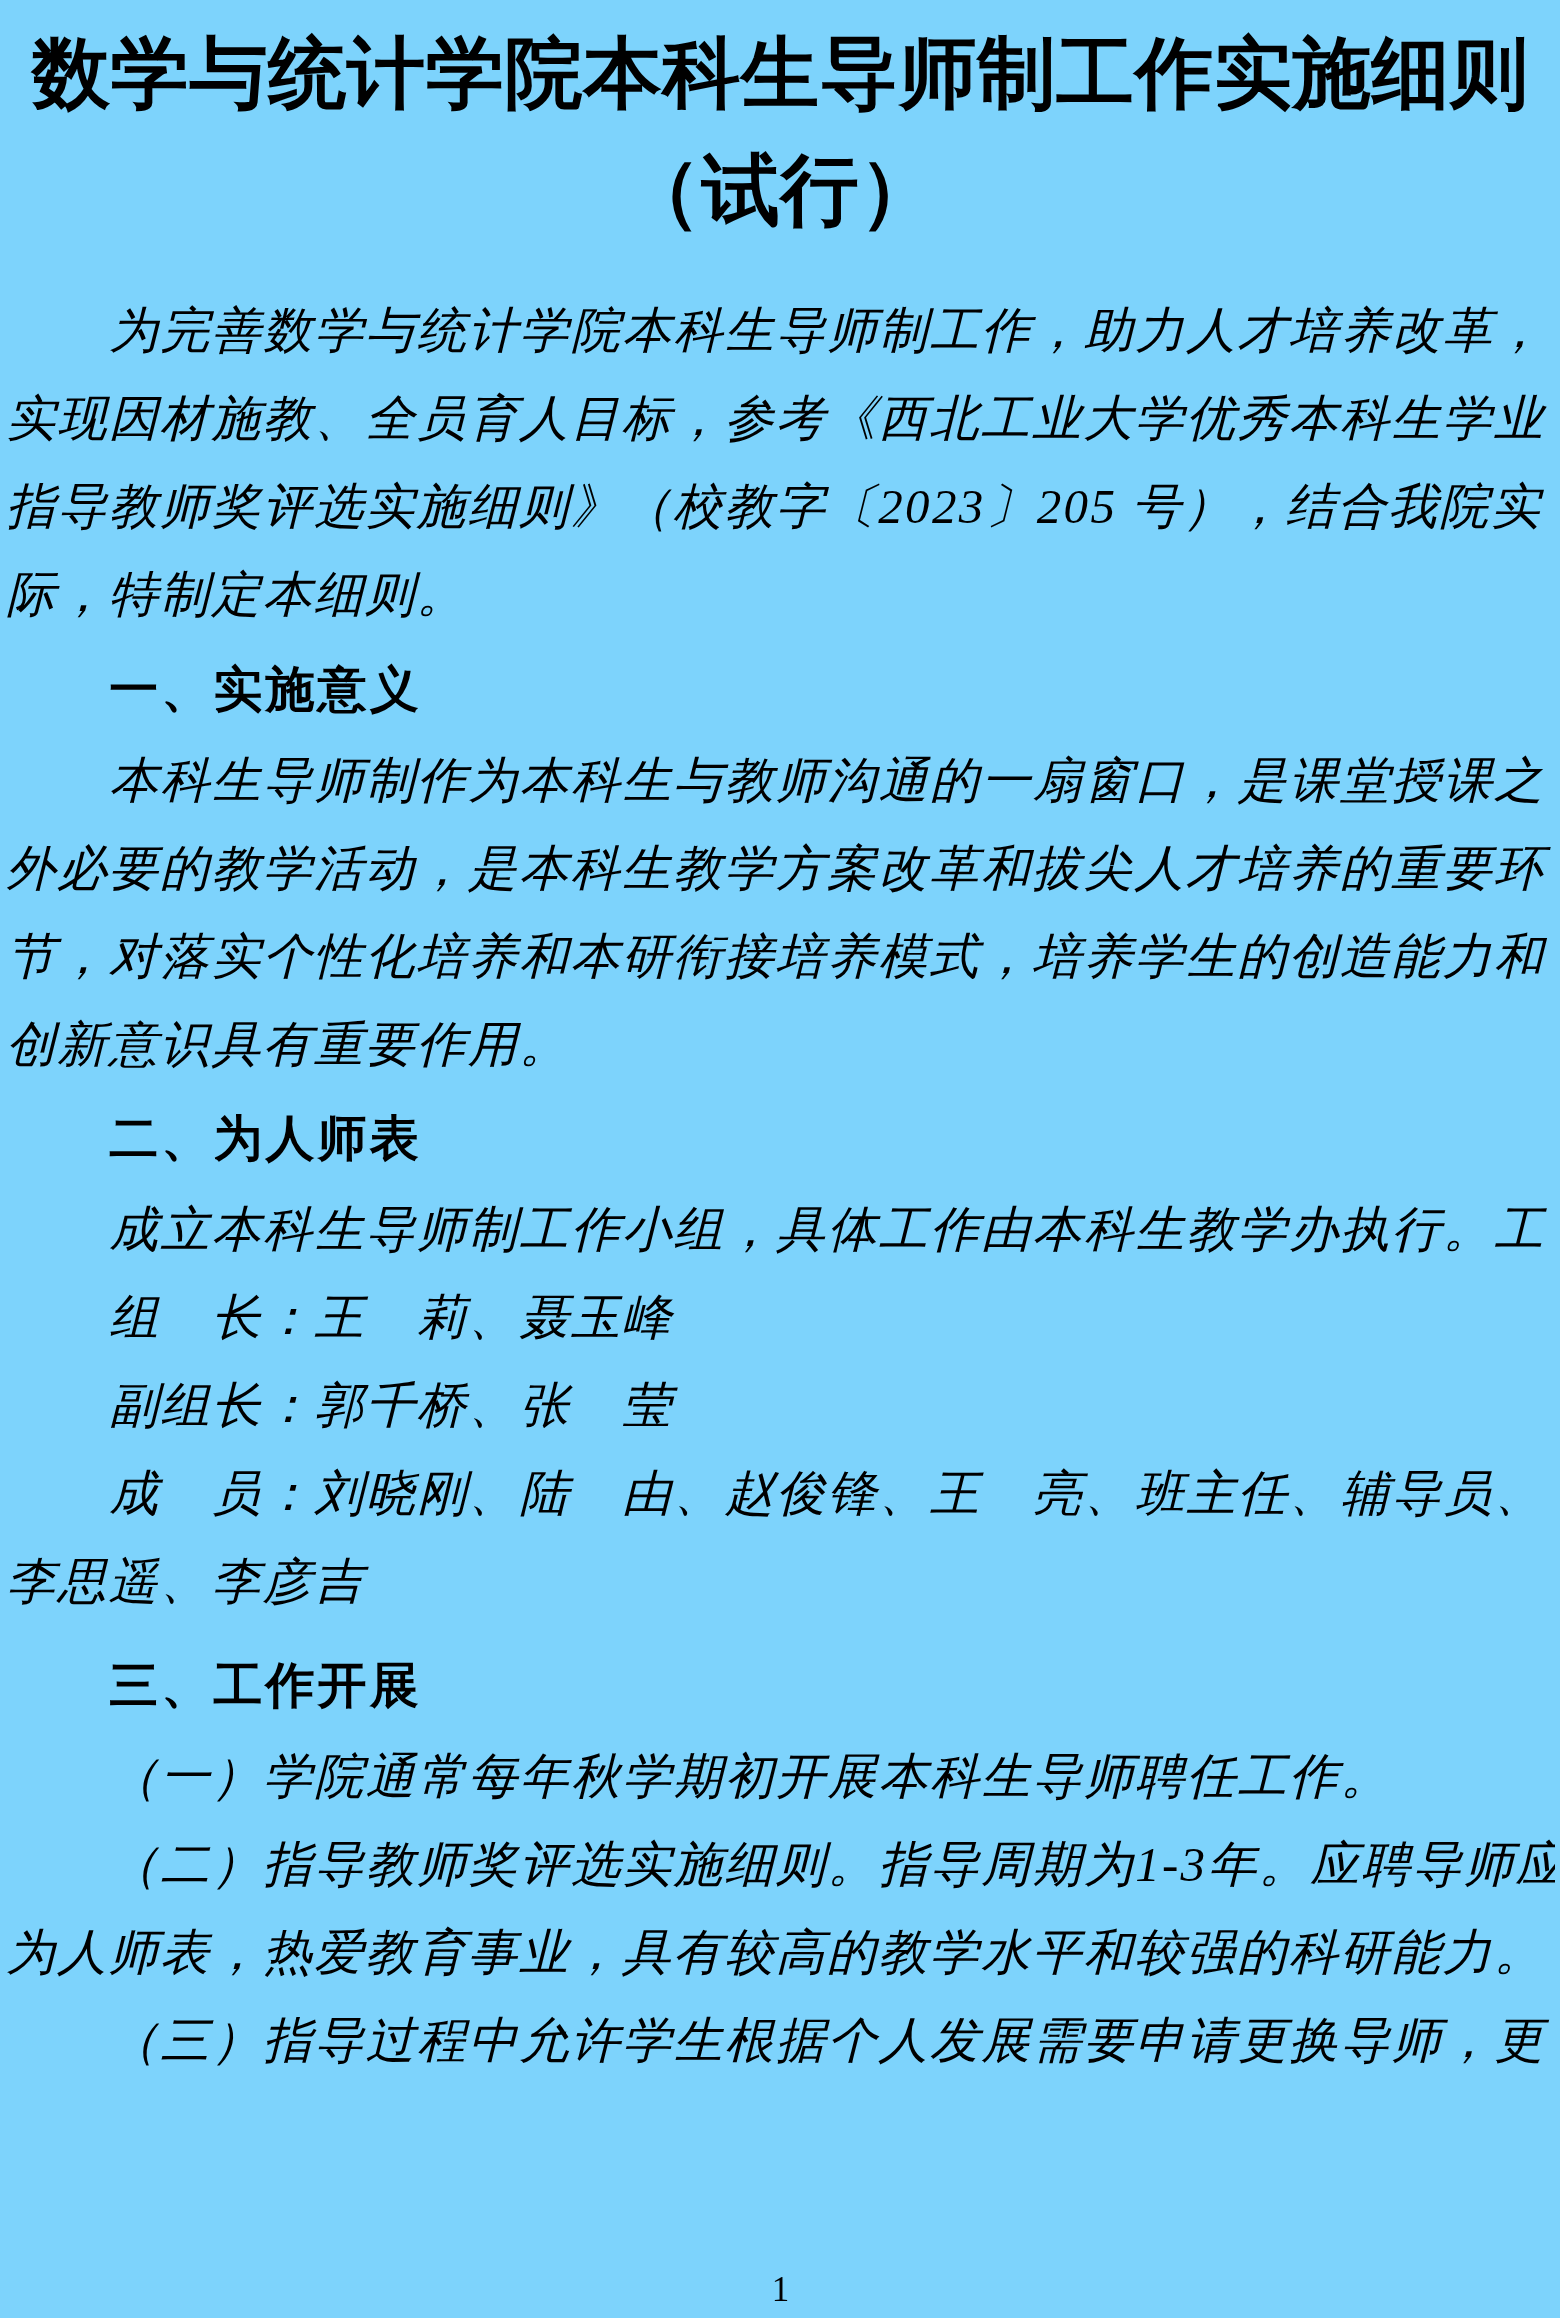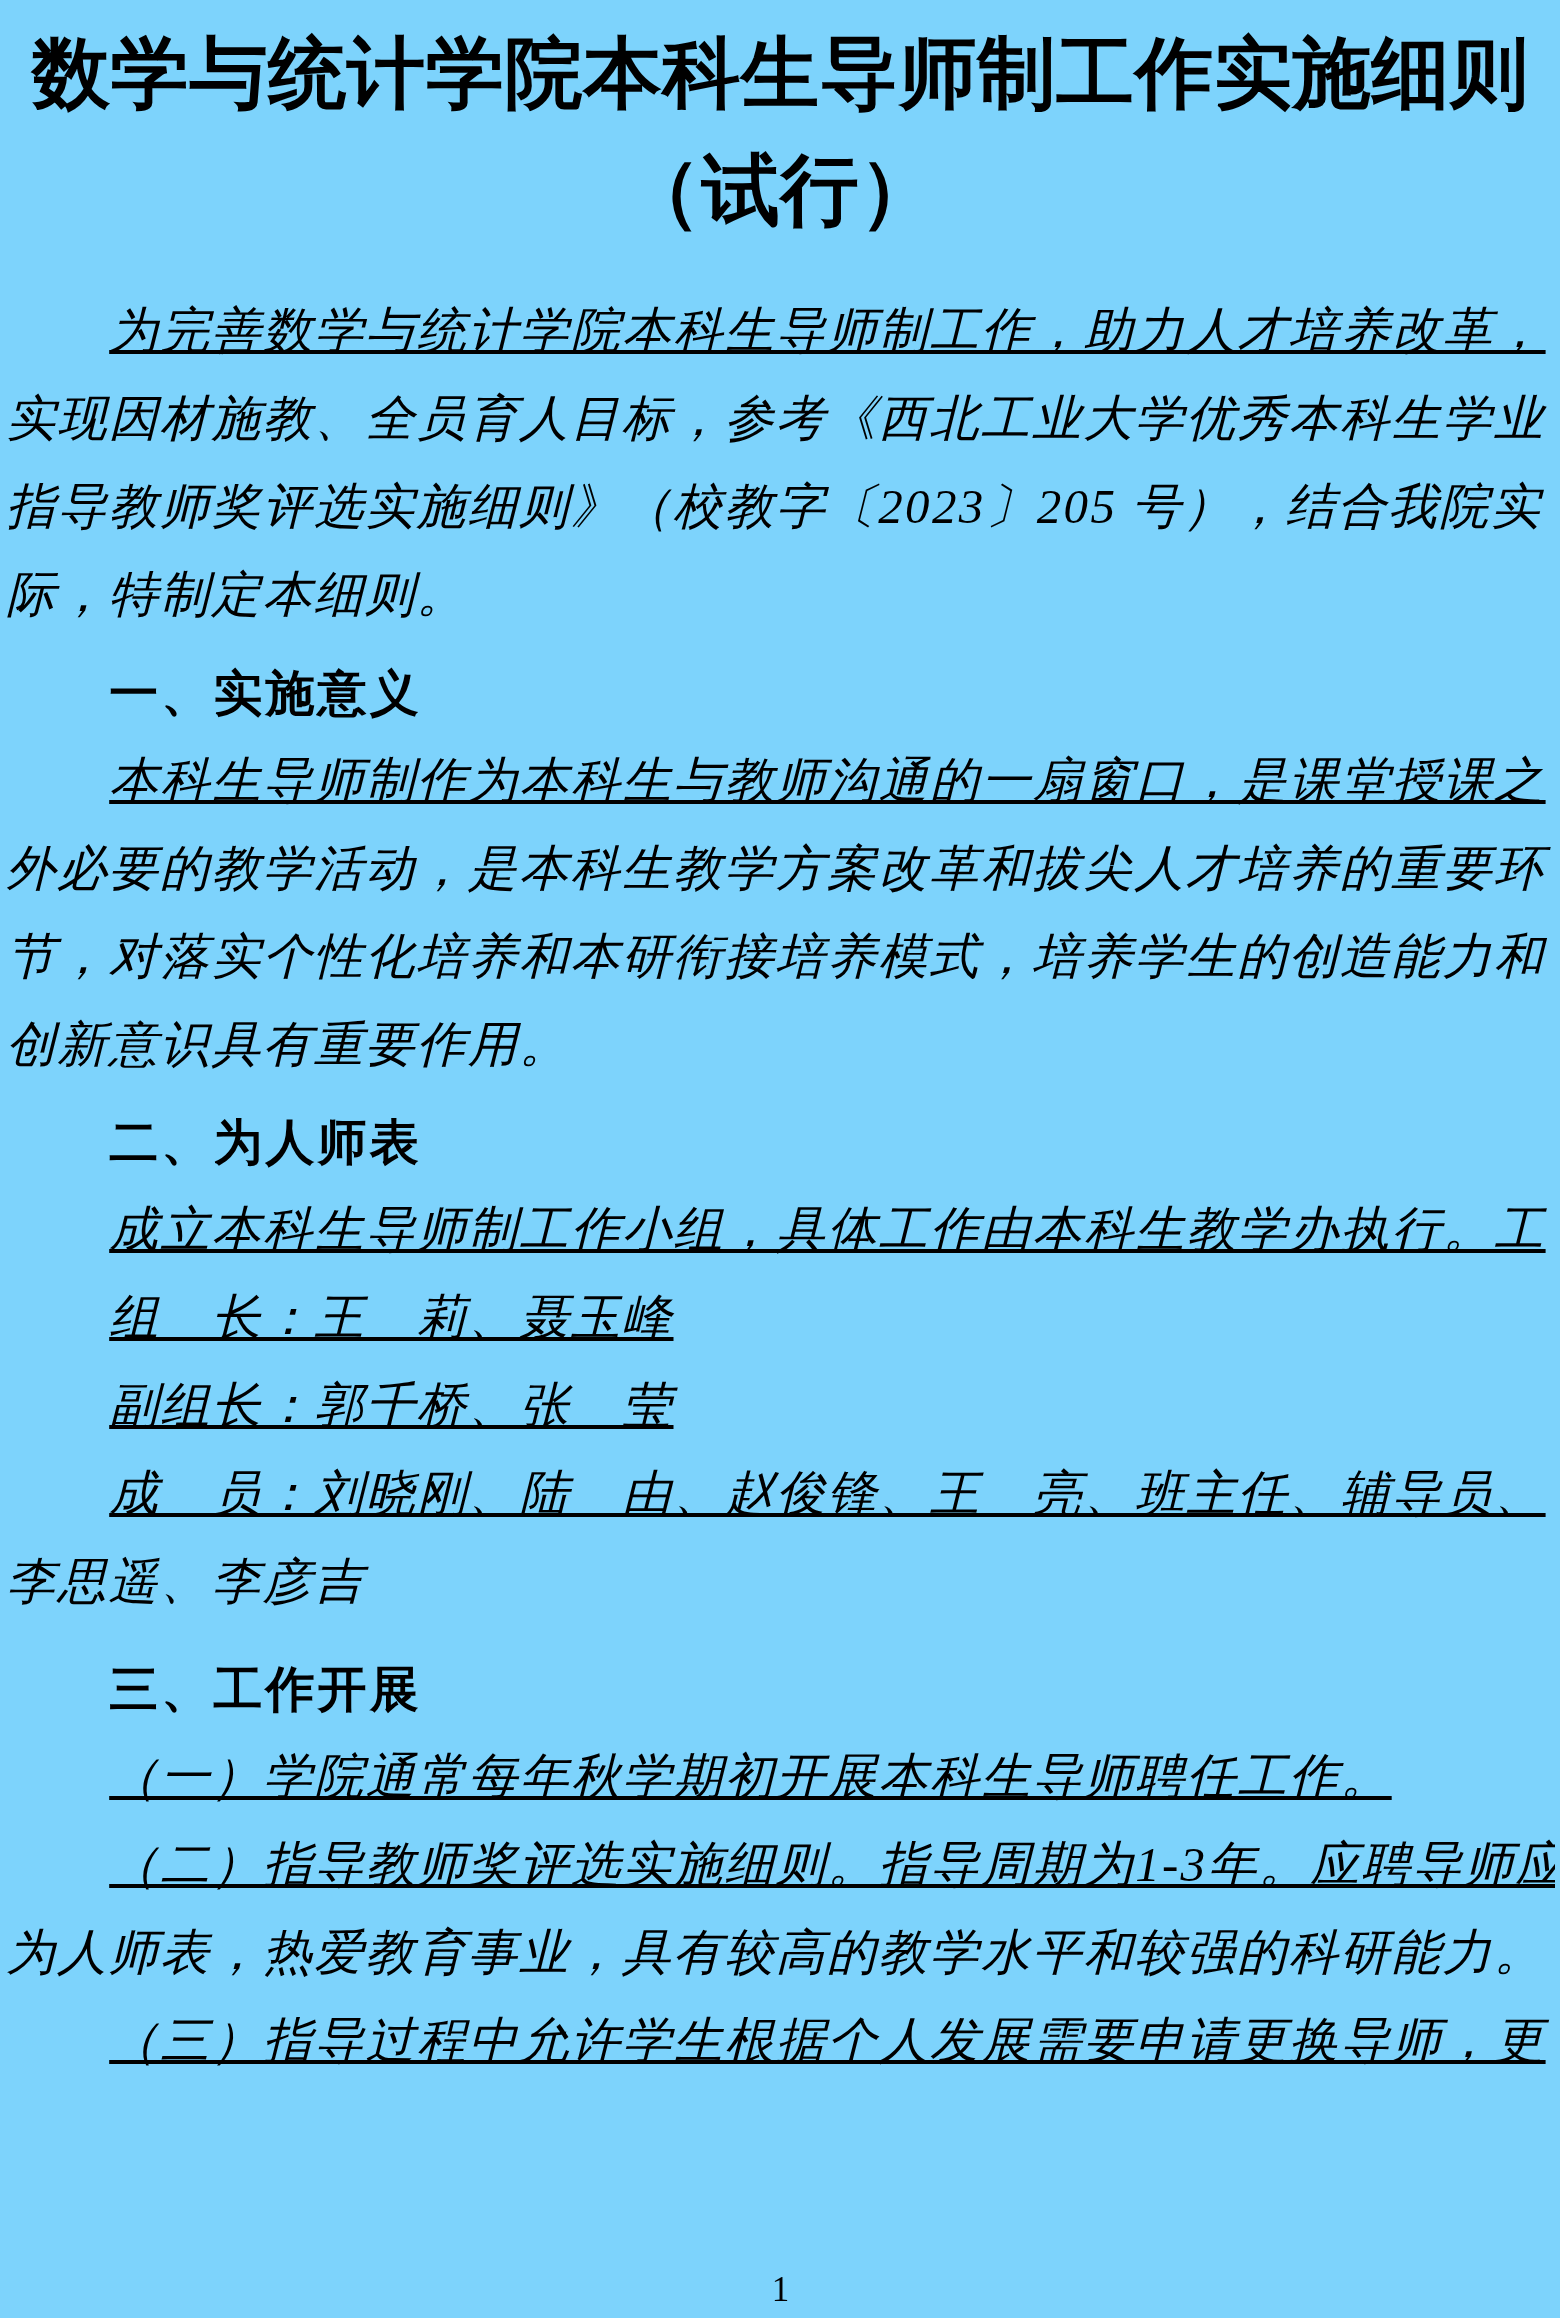--- a/index.html
+++ b/index.html
@@ -33,25 +33,24 @@
     line-height: 88px;
     letter-spacing: 2.3px;
     font-style: italic;
   }
   .ln {
     white-space: nowrap;
     overflow: hidden;
   }
   .indent {
     text-indent: 103px;
-    text-decoration: underline;
   }
   .hd {
     font-style: normal;
-    font-family: Liberation Sans, sans-serif;
+    font-family: Liberation Mono, monospace;
     font-weight: 700;
     letter-spacing: 3.1px;
     margin-top: 9.2px;
     text-indent: 103px;
   }
   .gap25 {
     margin-top: 19px;
   }
   .pagenum {
     position: absolute;

